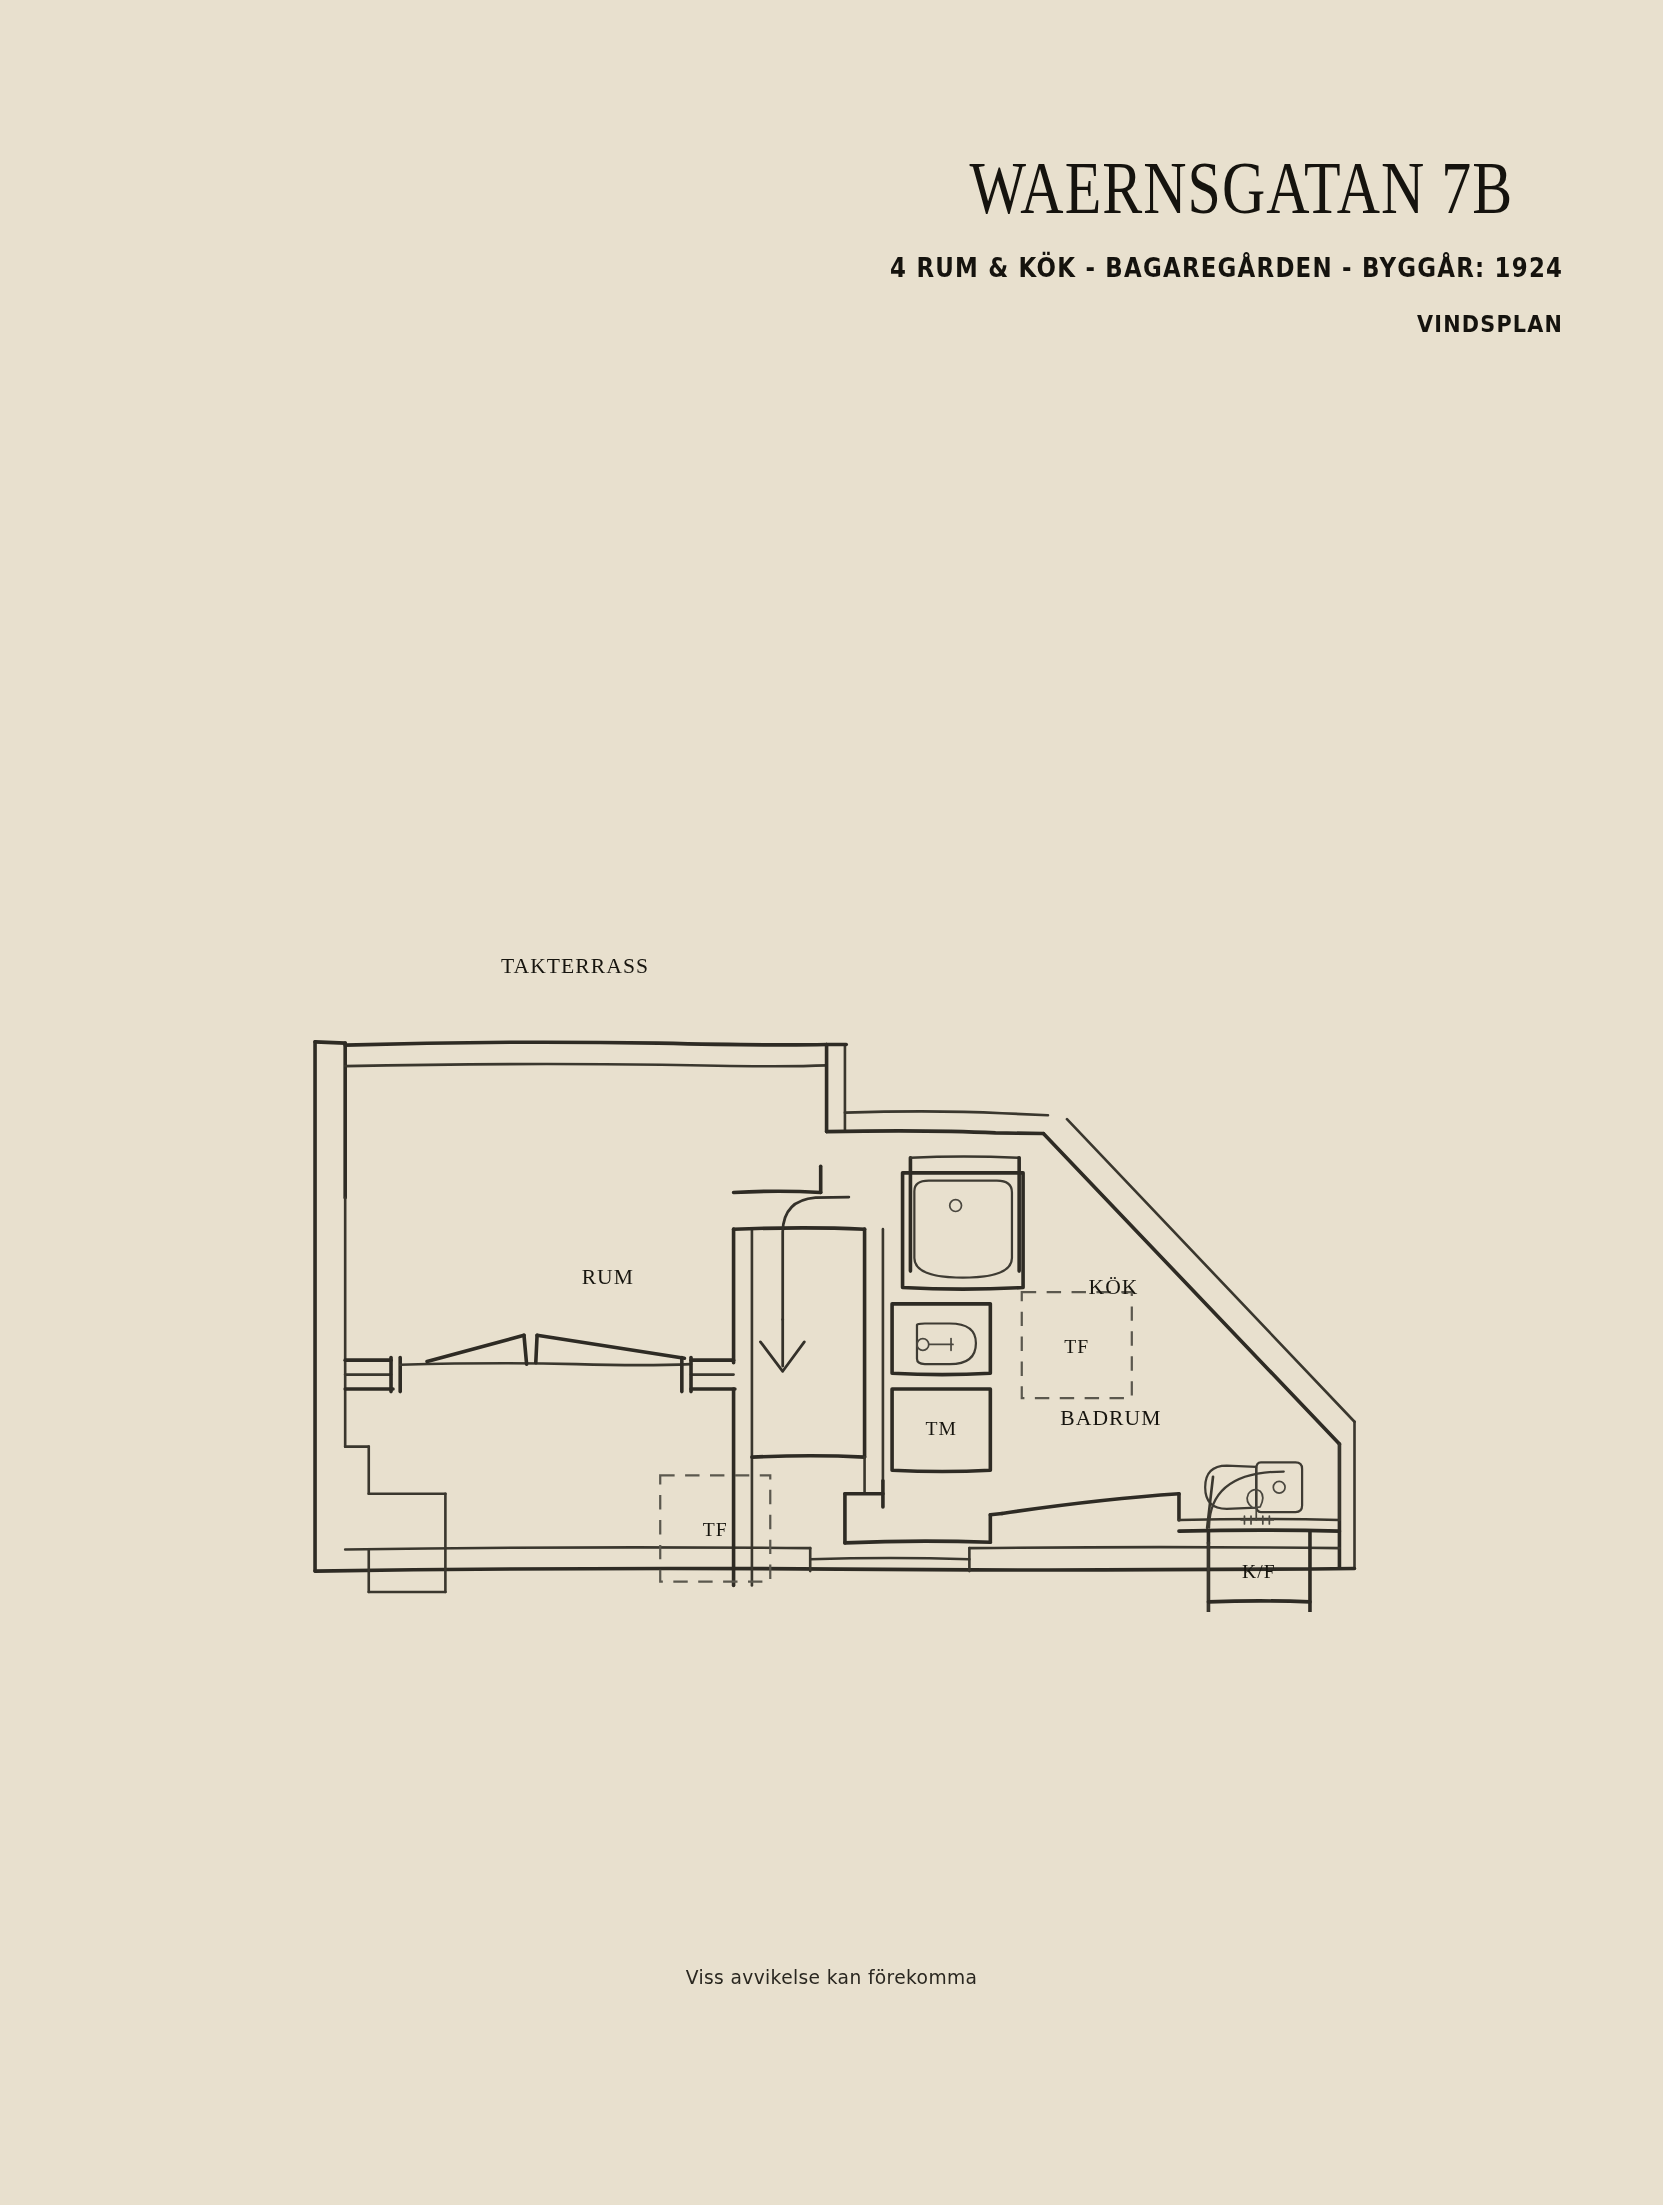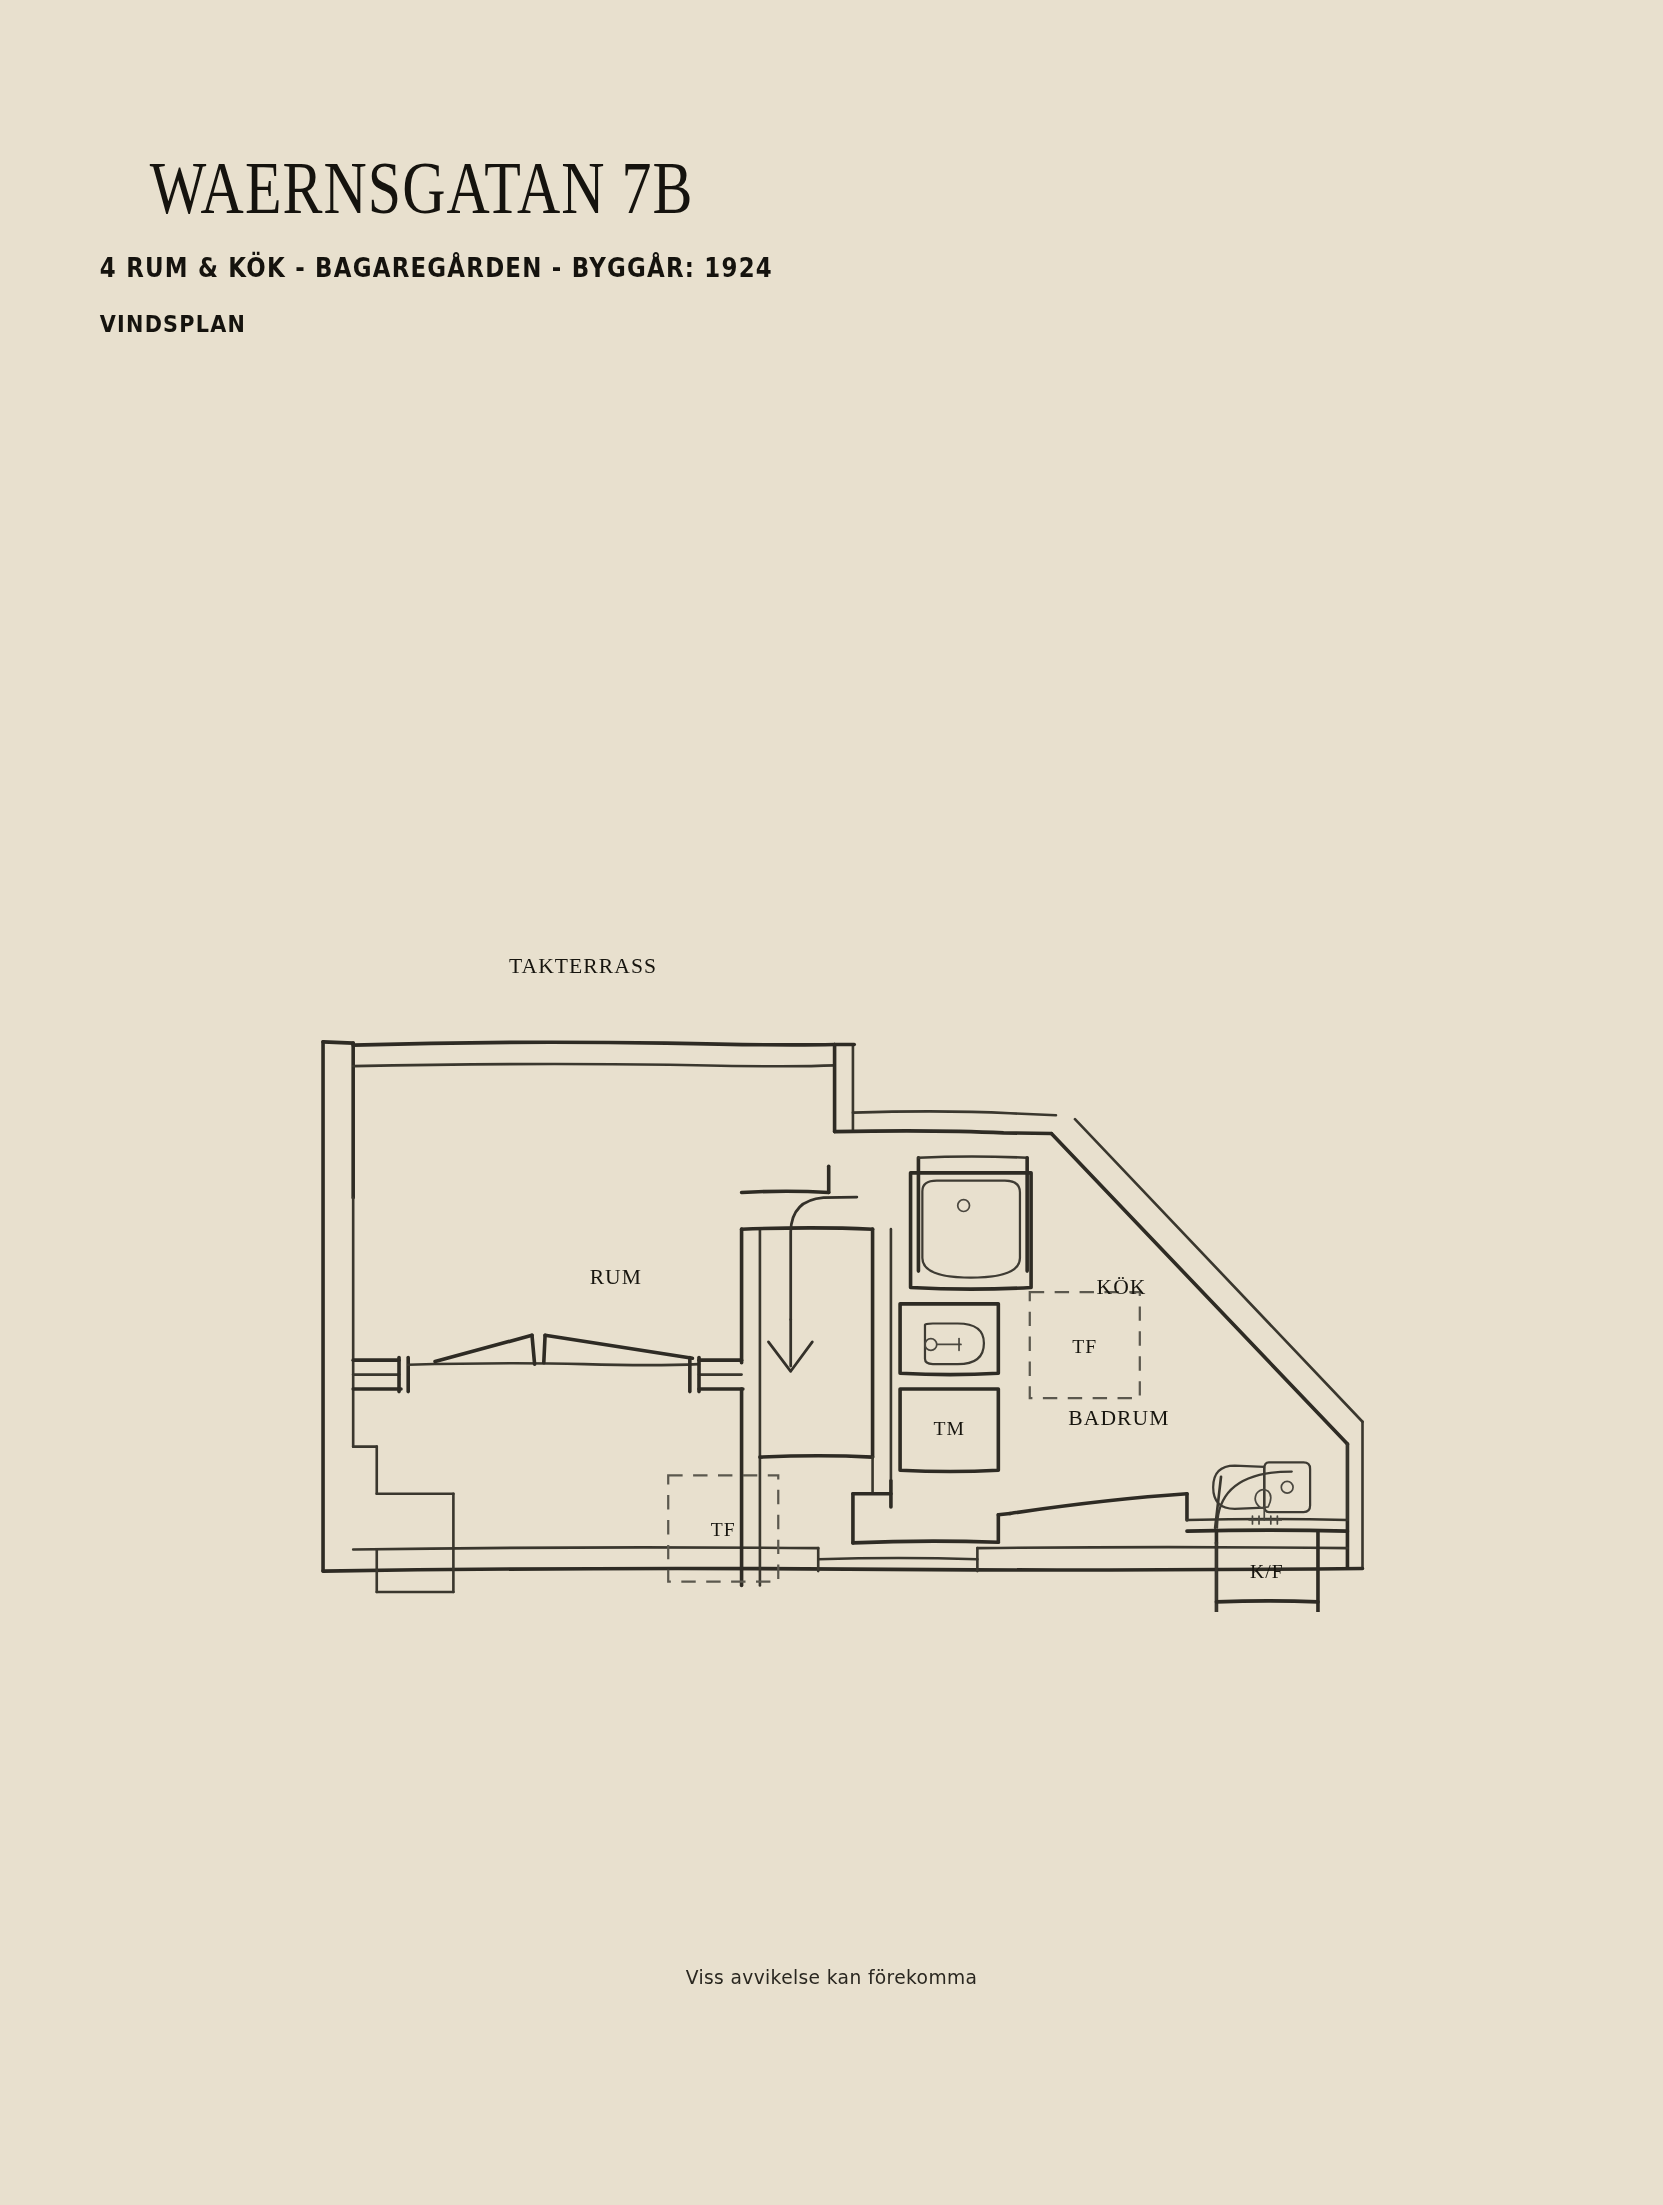--- a/index.html
+++ b/index.html
@@ -12,21 +12,21 @@
     font-family: "Liberation Serif", "DejaVu Serif", serif;
     color: #17150F;
     overflow: hidden;
     position: relative;
   }
 
   
   .header {
     position: absolute;
     left: 0; right: 0; top: 152px;
-    text-align: left;
+    text-align: right;
   }
   .title {
     font-family: "Liberation Serif", "DejaVu Serif", serif;
     font-size: 73px;
     font-weight: 400;
     letter-spacing: 1.3px;
     line-height: 1.0;
     transform: scaleX(0.82);
     margin: 0;
     color: #15130E;
@@ -46,21 +46,21 @@
     font-weight: 700;
     letter-spacing: 1.4px;
     margin-top: 27.5px;
     transform: scaleX(0.88);
     color: #15130E;
   }
 
   
   .plan-wrap {
     position: absolute;
-    left: 8px; top: 511px;
+    left: 0; top: 511px;
     width: 1434px; height: 1101px;
   }
   .plan-wrap svg { display:block; }
 
   .w  { fill:none; stroke:#2E2B24; stroke-width:5.5; stroke-linecap:round; stroke-linejoin:round; }
   .w2 { fill:none; stroke:#3A372E; stroke-width:4.0; stroke-linecap:round; stroke-linejoin:round; }
   .fix{ fill:none; stroke:#3E3B33; stroke-width:3.4; stroke-linecap:round; stroke-linejoin:round; }
   .fixthin{ fill:none; stroke:#4A473F; stroke-width:2.6; stroke-linecap:round; stroke-linejoin:round; }
   .dash{ fill:none; stroke:#5B584E; stroke-width:3.4; stroke-dasharray:22 16; stroke-linecap:butt; }
   .arrow{ fill:none; stroke:#34312A; stroke-width:4.2; stroke-linecap:round; stroke-linejoin:round; }

